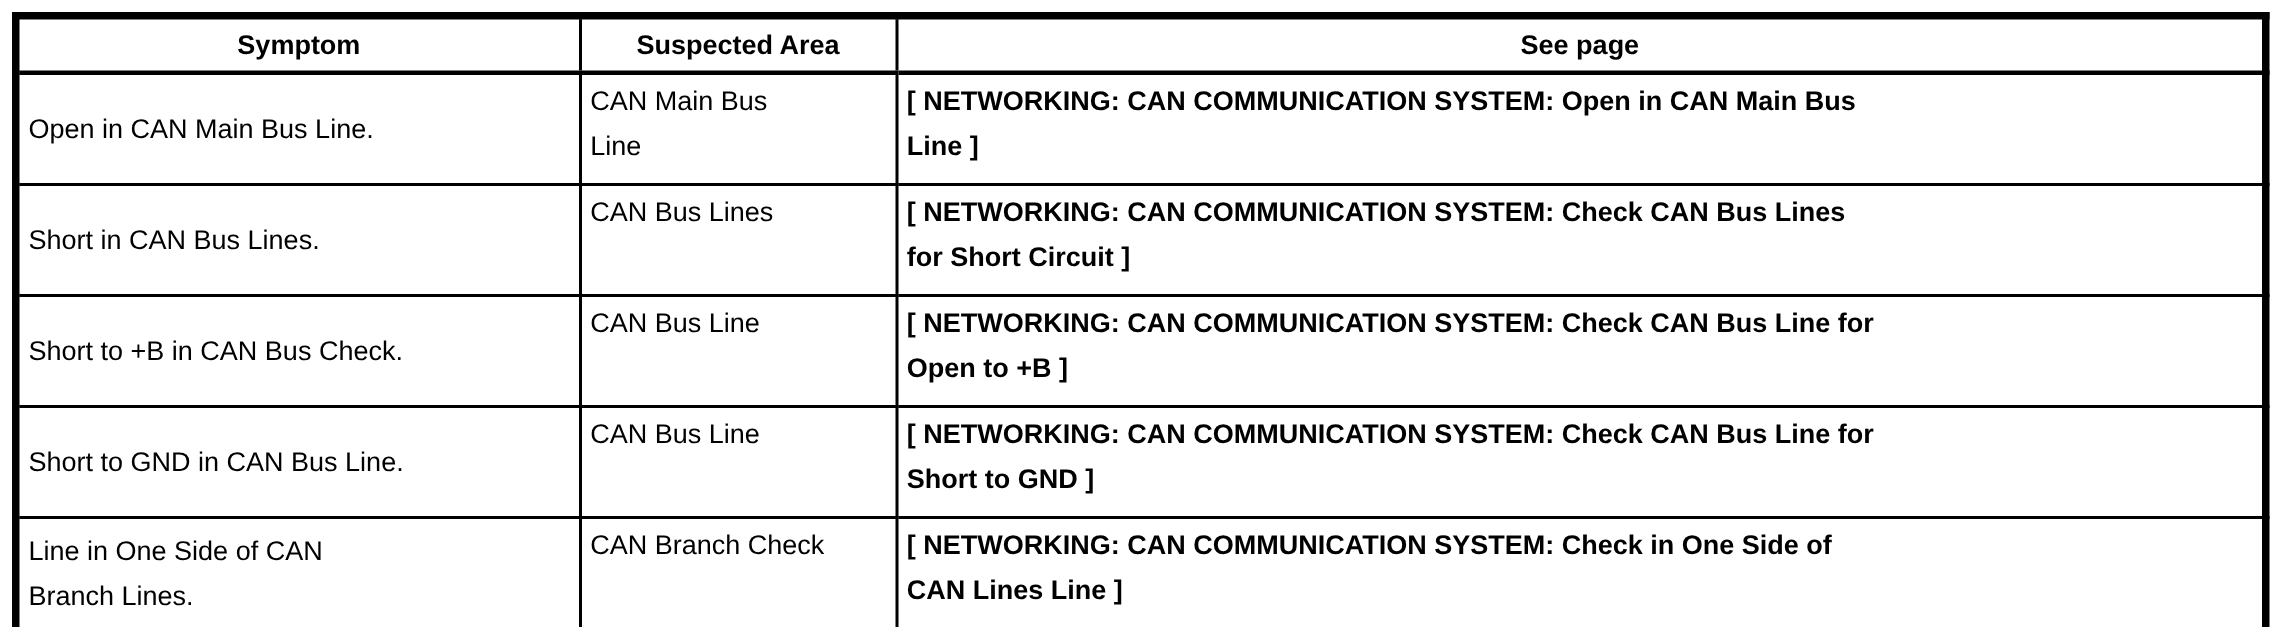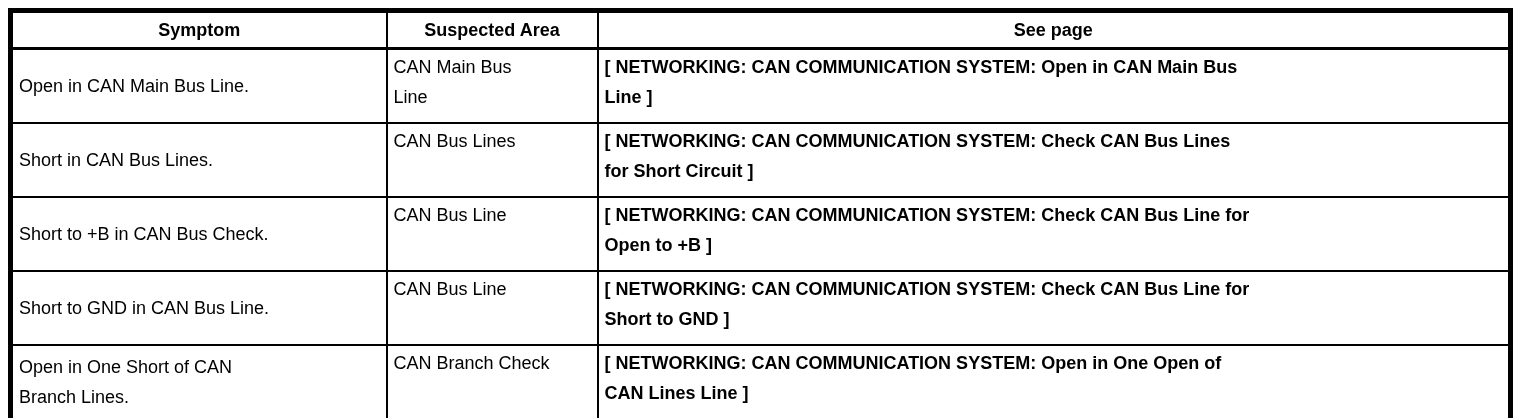--- a/index.html
+++ b/index.html
@@ -130,26 +130,26 @@
         <td class="area-cell">
           <div class="line">CAN Bus Line</div>
         </td>
         <td class="see-cell">
           <div class="line">[ NETWORKING: CAN COMMUNICATION SYSTEM: Check CAN Bus Line for</div>
           <div class="line">Short to GND ]</div>
         </td>
       </tr>
       <tr>
         <td class="symptom-cell">
-          <div class="line">Open in One Short of CAN</div>
+          <div class="line">Line in One Side of CAN</div>
           <div class="line">Branch Lines.</div>
         </td>
         <td class="area-cell">
           <div class="line">CAN Branch Check</div>
         </td>
         <td class="see-cell">
-          <div class="line">[ NETWORKING: CAN COMMUNICATION SYSTEM: Open in One Open of</div>
+          <div class="line">[ NETWORKING: CAN COMMUNICATION SYSTEM: Check in One Side of</div>
           <div class="line">CAN Lines Line ]</div>
         </td>
       </tr>
     </tbody>
   </table>
 </div>
 
 </body></html>

